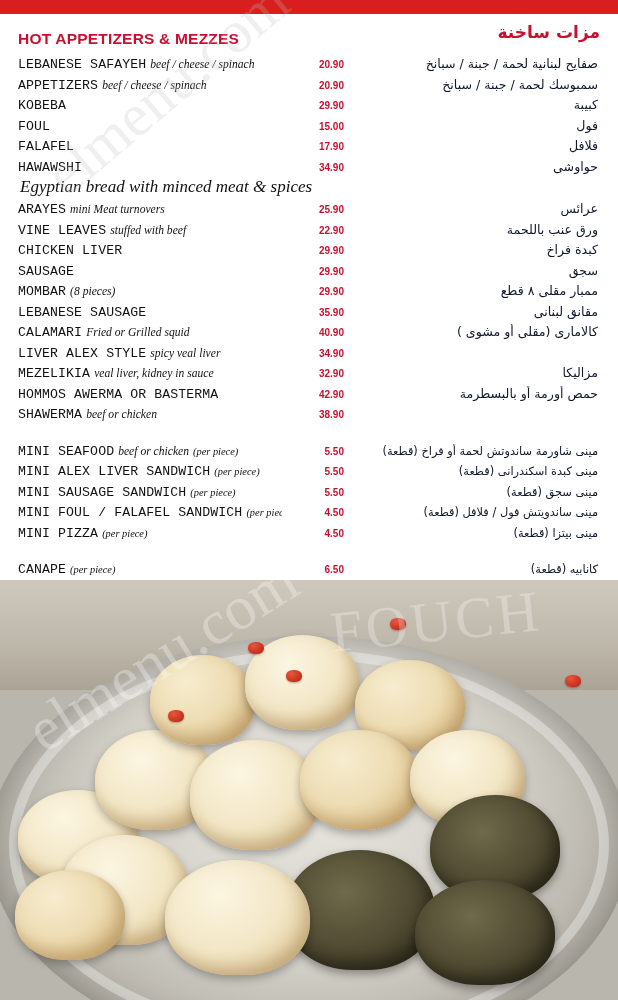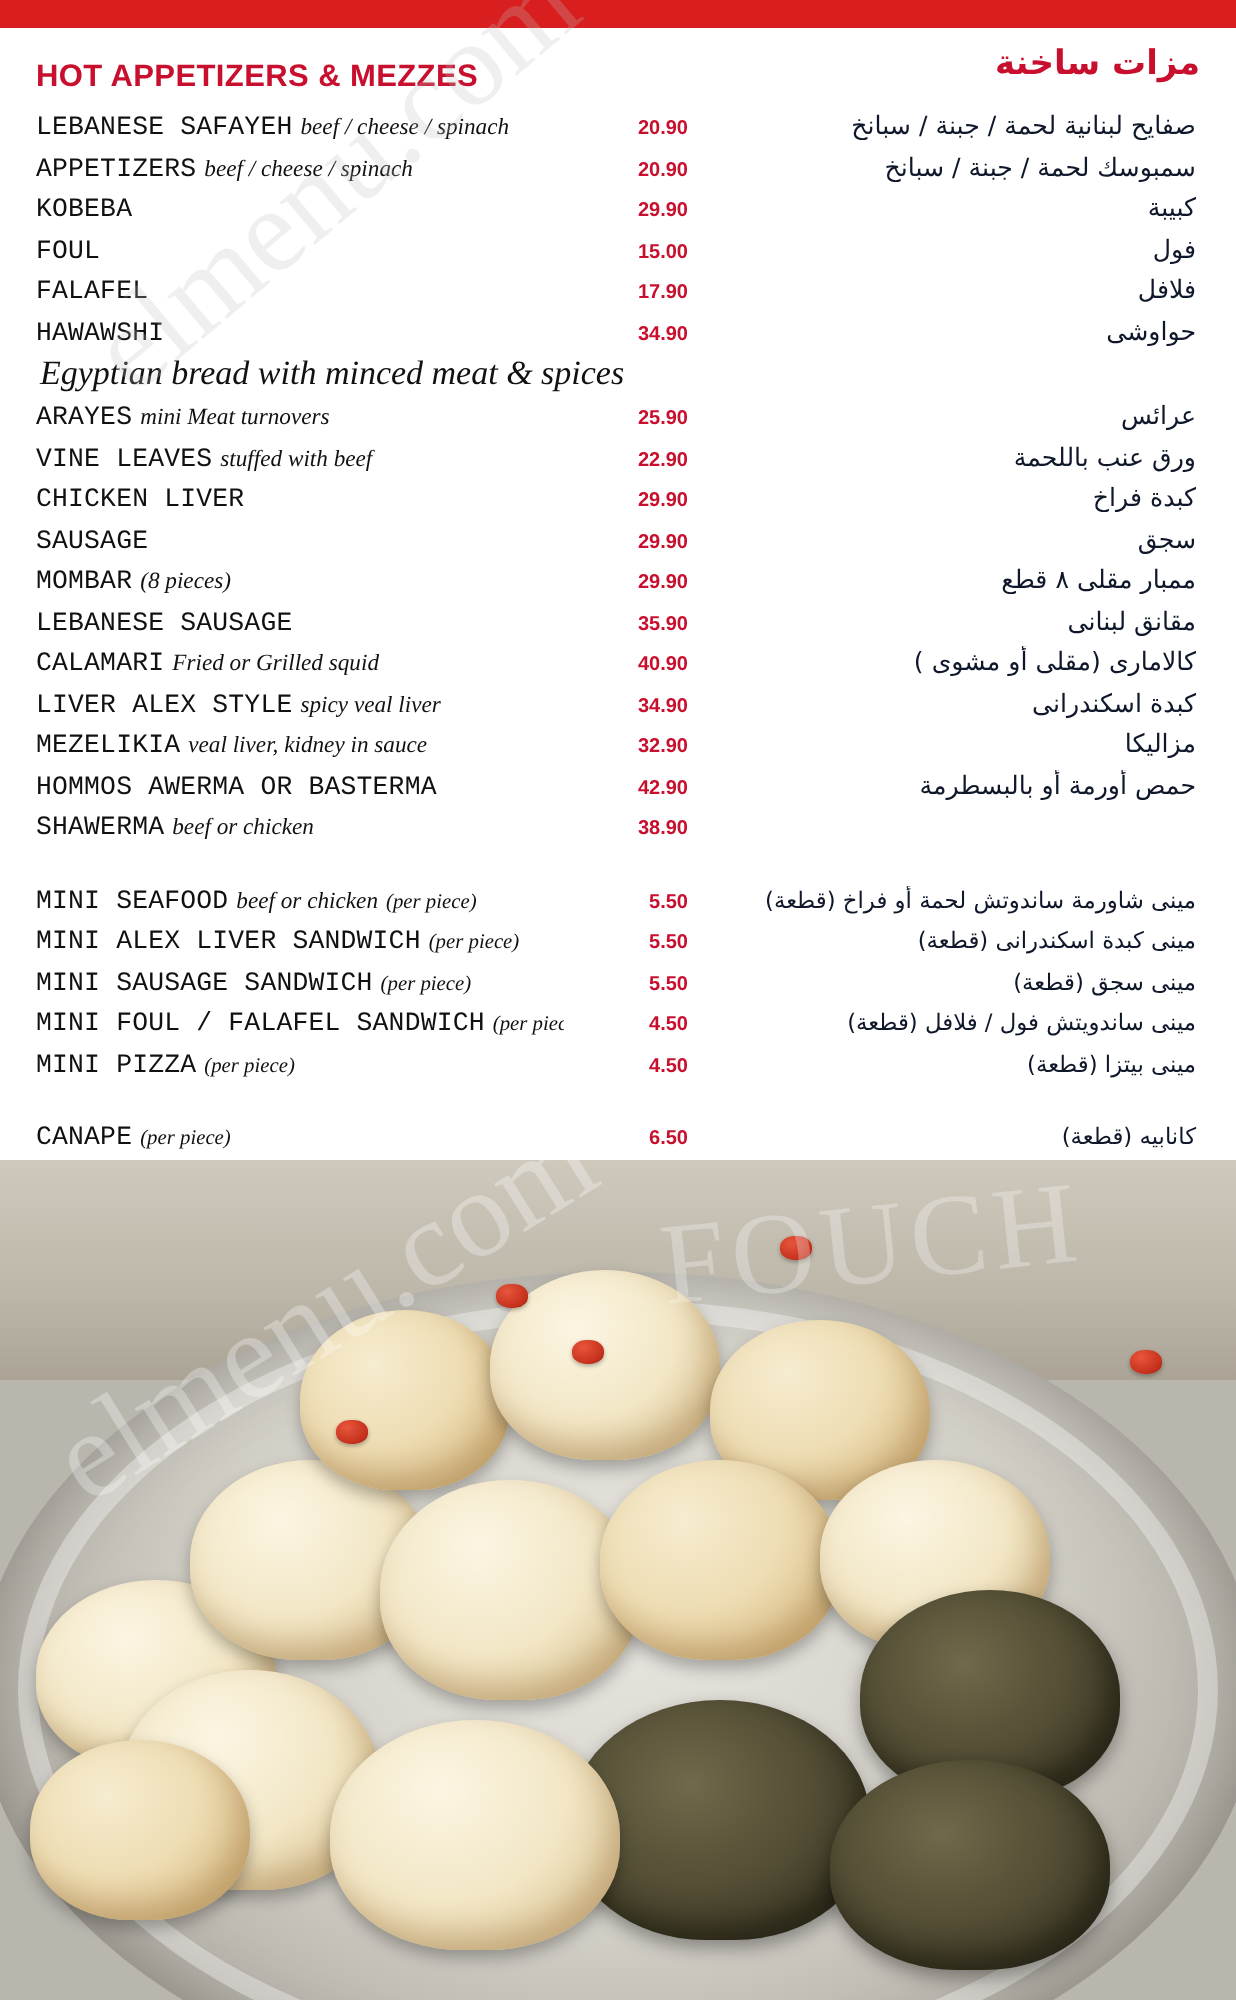--- a/index.html
+++ b/index.html
@@ -316,21 +316,20 @@
           <span class="name">CALAMARI</span><span class="desc">Fried or Grilled squid</span>
         </div>
         <div class="price-col">40.90</div>
         <div class="ar-col">كالامارى (مقلى أو مشوى )</div>
       </div>
       <div class="row">
         <div class="name-col">
           <span class="name">LIVER ALEX STYLE</span><span class="desc">spicy veal liver</span>
         </div>
         <div class="price-col">34.90</div>
-        <div class="ar-col">كبدة اسكندرانى</div>
       </div>
       <div class="row">
         <div class="name-col">
           <span class="name">MEZELIKIA</span><span class="desc">veal liver, kidney in sauce</span>
         </div>
         <div class="price-col">32.90</div>
         <div class="ar-col">مزاليكا</div>
       </div>
       <div class="row">
         <div class="name-col">

